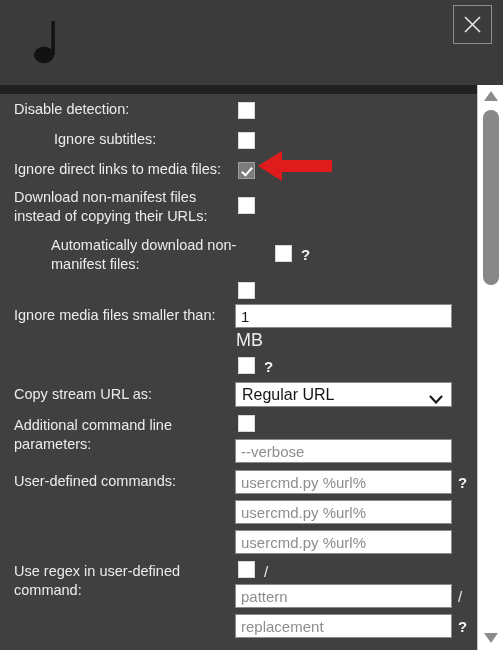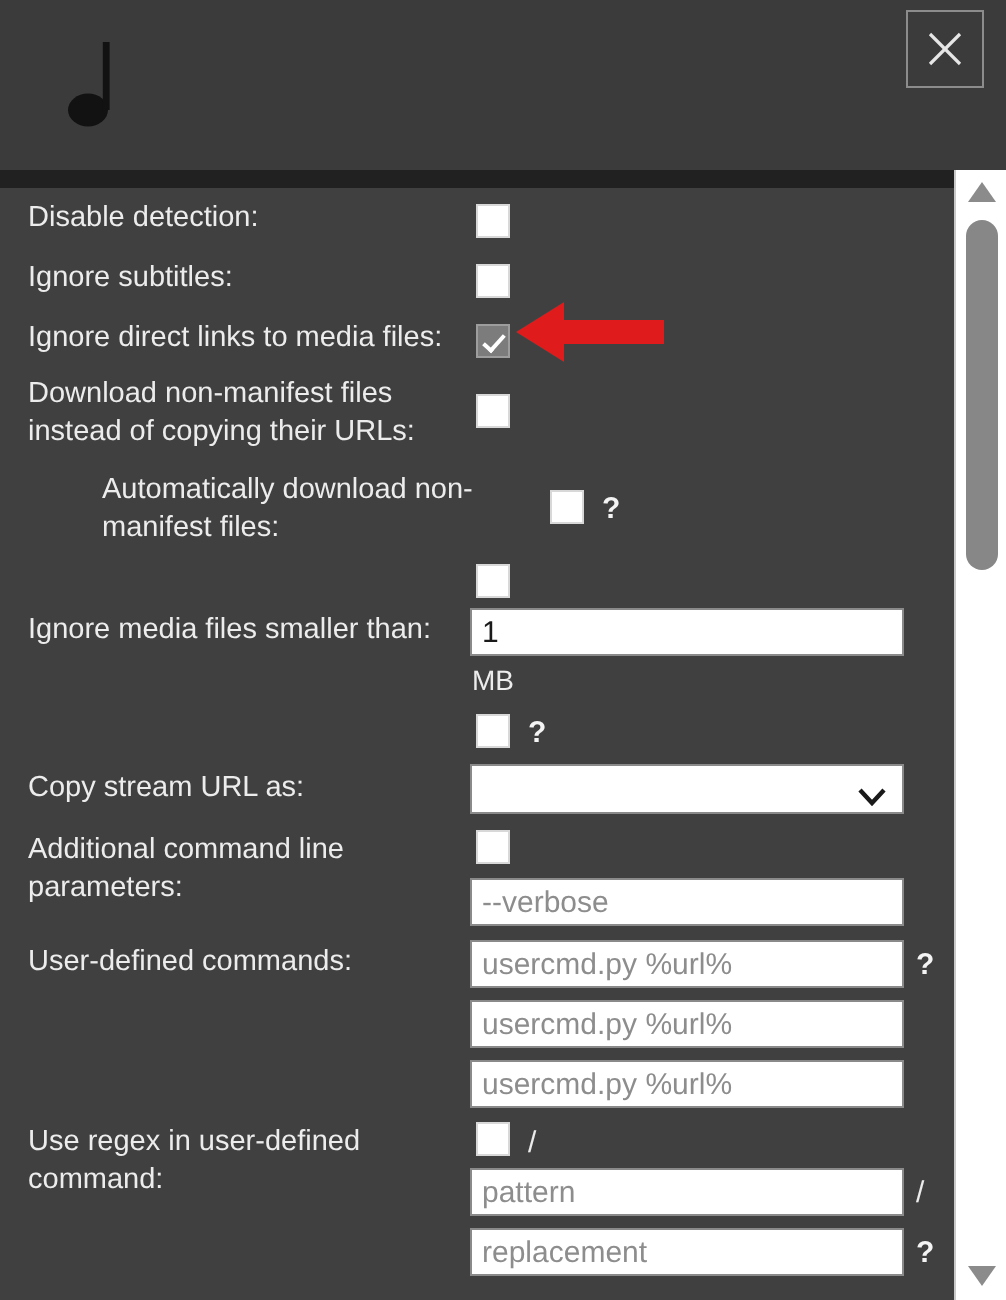--- a/index.html
+++ b/index.html
@@ -82,21 +82,21 @@
     position: absolute;
     left: 14px;
     width: 218px;
     color: #ececec;
     font-size: 14.5px;
     line-height: 19px;
   }
   .sublabel {
     position: absolute;
     color: #ececec;
-    font-size: 14px;
+    font-size: 18px;
     line-height: 17px;
   }
 
   
   .cb {
     position: absolute;
     width: 17px;
     height: 17px;
     box-sizing: border-box;
     background: #ffffff;
@@ -237,21 +237,21 @@
   </div>
 
   <div class="content">
 
     <div class="row" style="top:0;height:30px;">
       <div class="label" style="top:6px;">Disable detection:</div>
       <div class="cb" style="left:238px;top:8px;"></div>
     </div>
 
     <div class="row" style="top:30px;height:30px;">
-      <div class="label" style="top:6px;">Ignore subtitles:</div>
+      <div class="label" style="top:6px;margin-left:40px;">Ignore subtitles:</div>
       <div class="cb" style="left:238px;top:8px;"></div>
     </div>
 
     <div class="row" style="top:60px;height:30px;">
       <div class="label" style="top:6px;width:226px;">Ignore direct links to media files:</div>
       <div class="cb checked" style="left:238px;top:8px;"></div>
     </div>
 
     <div class="row" style="top:92px;height:46px;">
       <div class="label" style="top:2px;">Download non-manifest files instead of copying their URLs:</div>
@@ -272,20 +272,21 @@
     </div>
 
     <div class="row" style="top:258px;height:28px;">
       <div class="cb" style="left:238px;top:5px;"></div>
       <div class="help" style="left:264px;top:7px;">?</div>
     </div>
 
     <div class="row" style="top:286px;height:32px;">
       <div class="label" style="top:5px;">Copy stream URL as:</div>
       <div class="select-wrap" style="left:235px;top:2px;width:217px;">
+        <span class="sel-text">Regular URL</span>
         <span class="chev">
           <svg width="14" height="9" viewBox="0 0 14 9">
             <polyline points="1,1 7,7.5 13,1" fill="none" stroke="#1a1a1a" stroke-width="2.2"></polyline>
           </svg>
         </span>
       </div>
     </div>
 
     <div class="row" style="top:320px;height:52px;">
       <div class="label" style="top:2px;">Additional command line parameters:</div>

